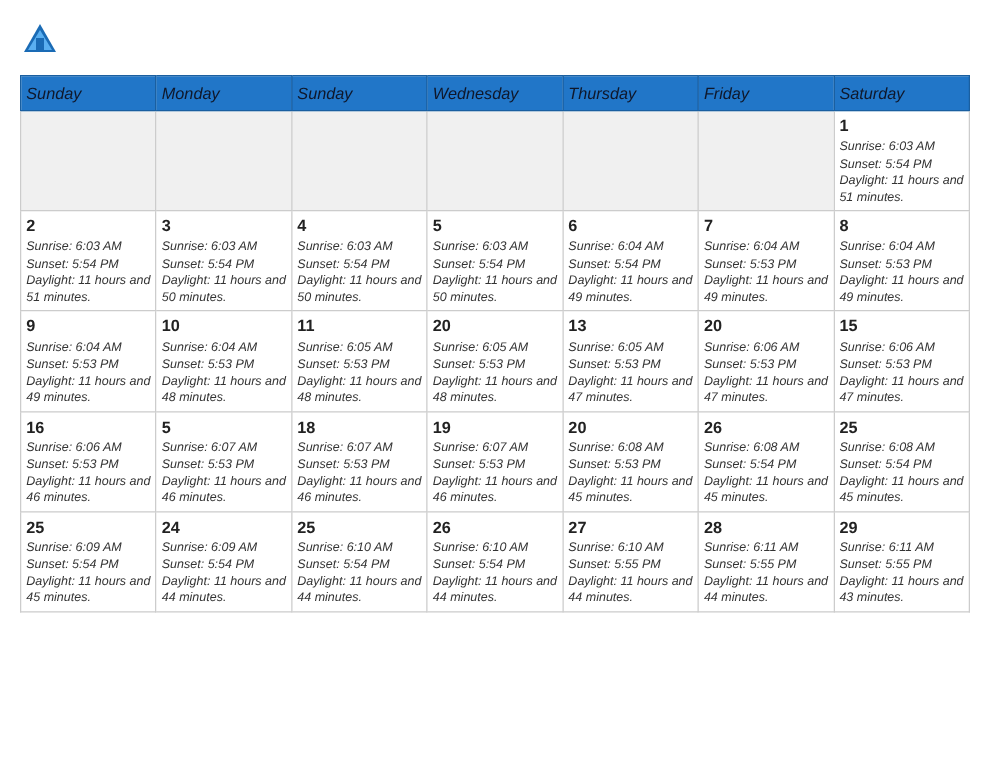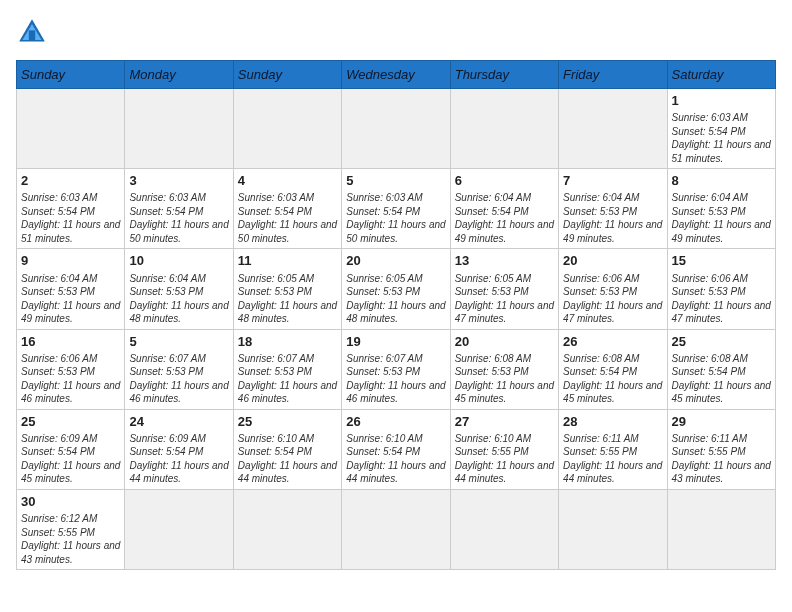--- a/index.html
+++ b/index.html
@@ -335,29 +335,14 @@
 and 44 minutes.</div>
         </td>
         <td>
           <span class="day-number">29</span>
           <div class="day-info">Sunrise: 6:11 AM
 Sunset: 5:55 PM
 Daylight: 11 hours
 and 43 minutes.</div>
         </td>
       </tr>
-      <tr class="last-row">
-        <td>
-          <span class="day-number">30</span>
-          <div class="day-info">Sunrise: 6:12 AM
-Sunset: 5:55 PM
-Daylight: 11 hours
-and 43 minutes.</div>
-        </td>
-        <td class="empty"></td>
-        <td class="empty"></td>
-        <td class="empty"></td>
-        <td class="empty"></td>
-        <td class="empty"></td>
-        <td class="empty"></td>
-      </tr>
     </tbody>
 </table>
 
 </body></html>

